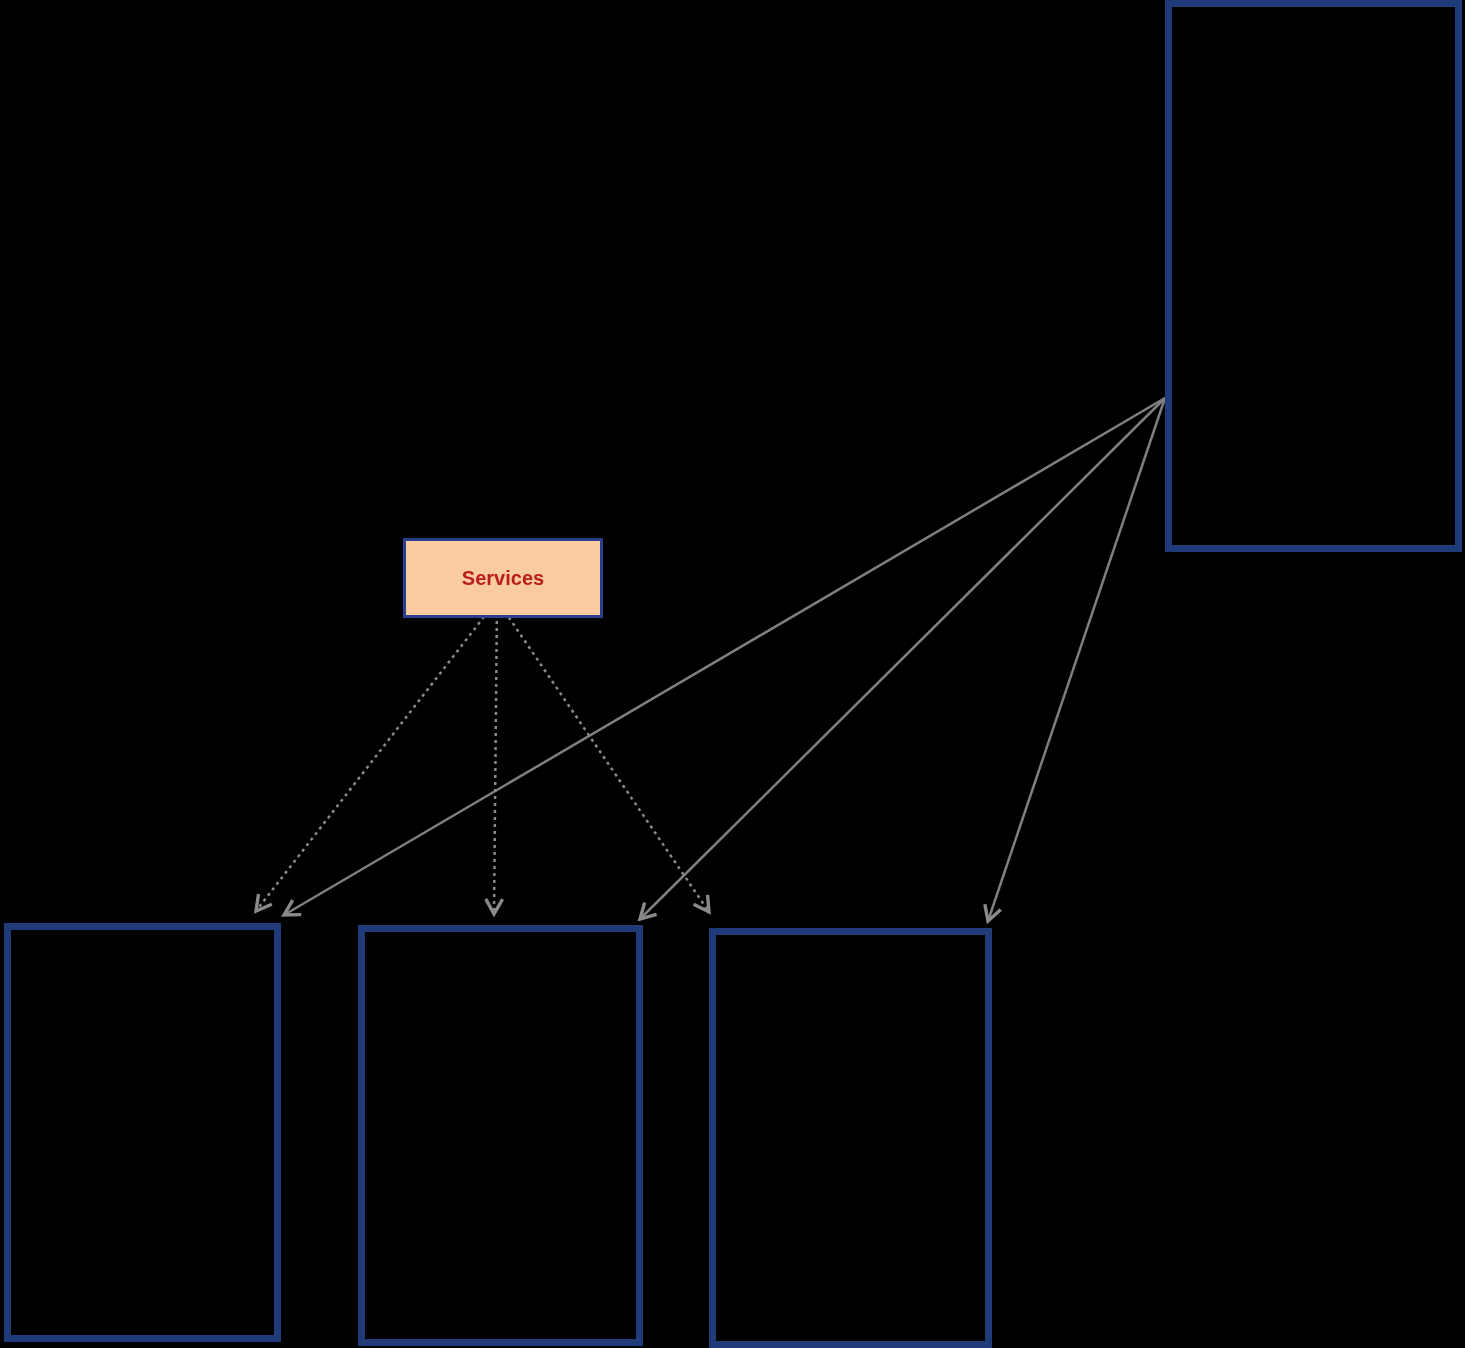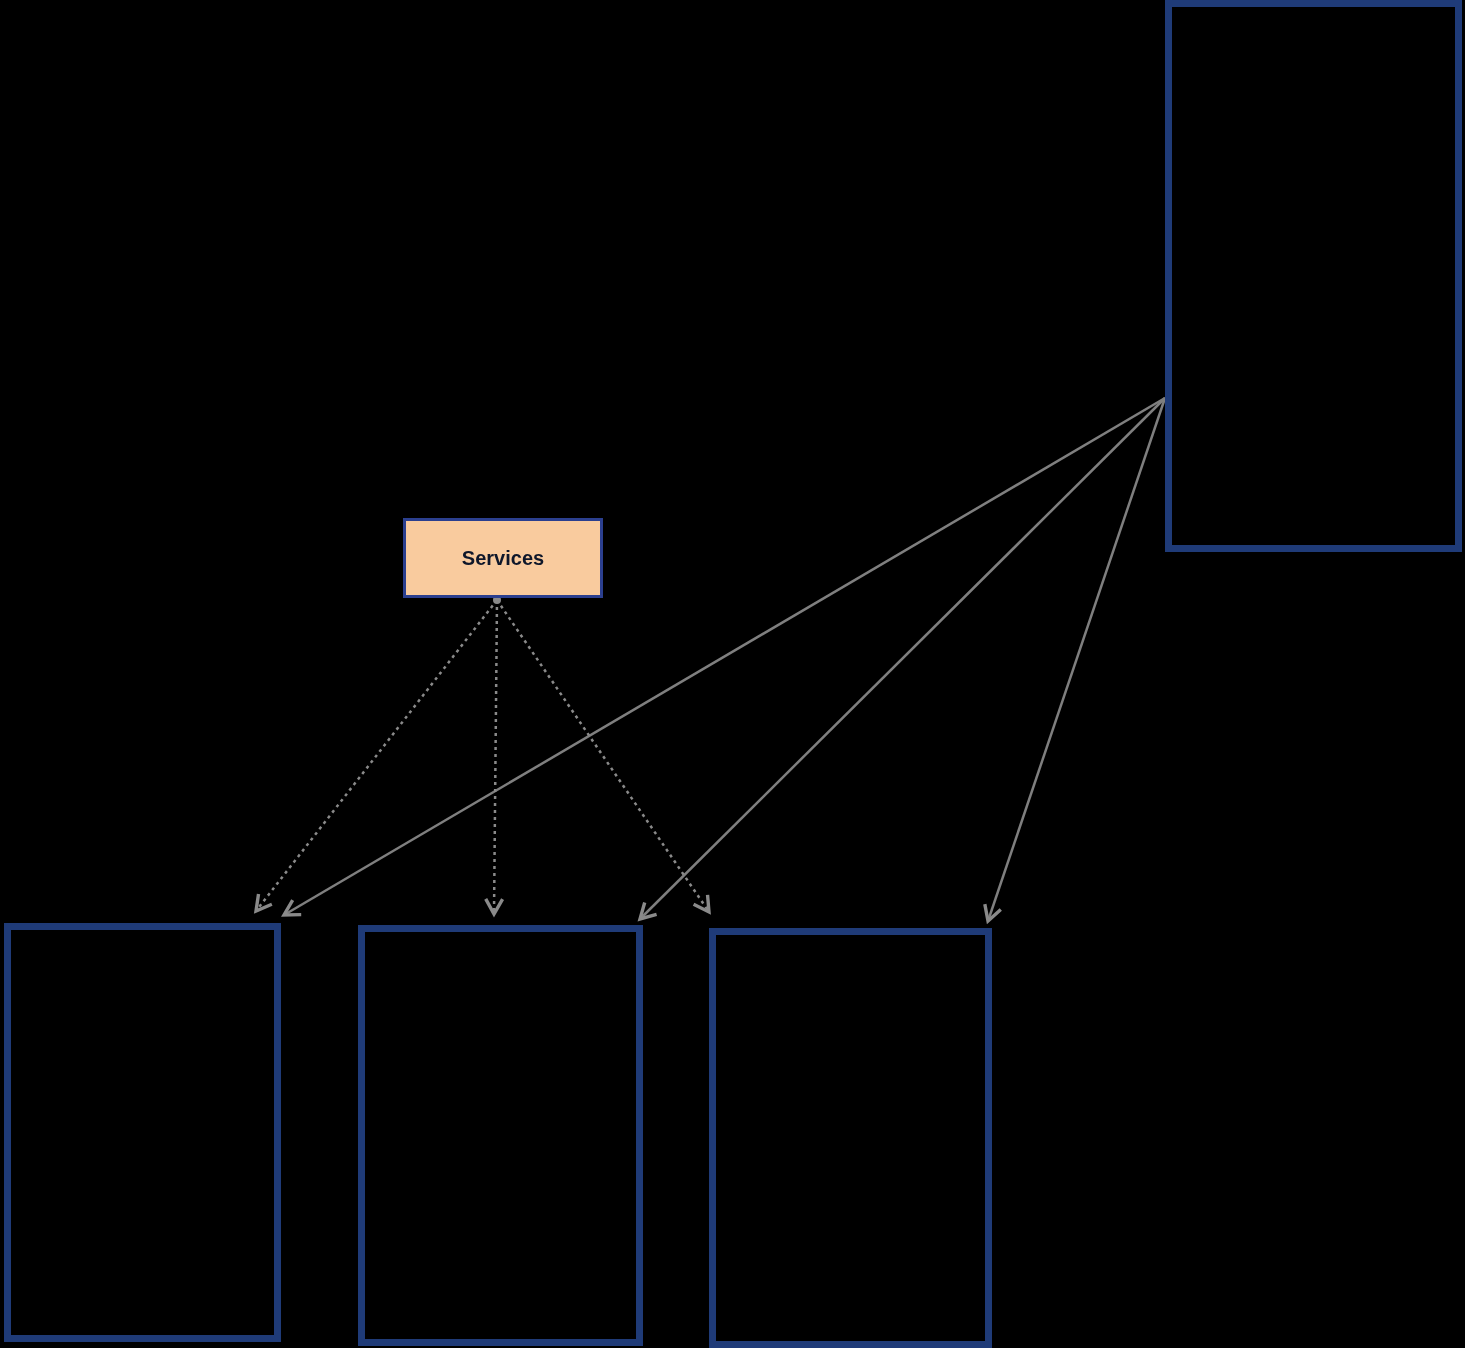--- a/index.html
+++ b/index.html
@@ -12,25 +12,26 @@
   }
   #canvas *{box-sizing:border-box;}
   .abs{position:absolute;}
   .frame{
     background:#000;
     border:7px solid #1f3b78;
   }
   .services{
     background:#f9cb9e;
     border:3px solid #2b3f8f;
-    color:#0f172a;
+    color:#b91c1c;
     font-weight:bold;
     font-size:20px;
     display:flex;align-items:center;justify-content:center;
     text-align:center;
+    margin-top:20px;
   }
   svg.wires{position:absolute;left:0;top:0;pointer-events:none;}
   .wire-solid{stroke:#7f7f7f;stroke-width:2.5;fill:none;}
   .wire-dotted{stroke:#8a8a8a;stroke-width:2.5;fill:none;stroke-dasharray:3 4;}
   .wire-dot{fill:#8a8a8a;}
 </style>
 </head>
 <body>
 
 <div id="canvas">

